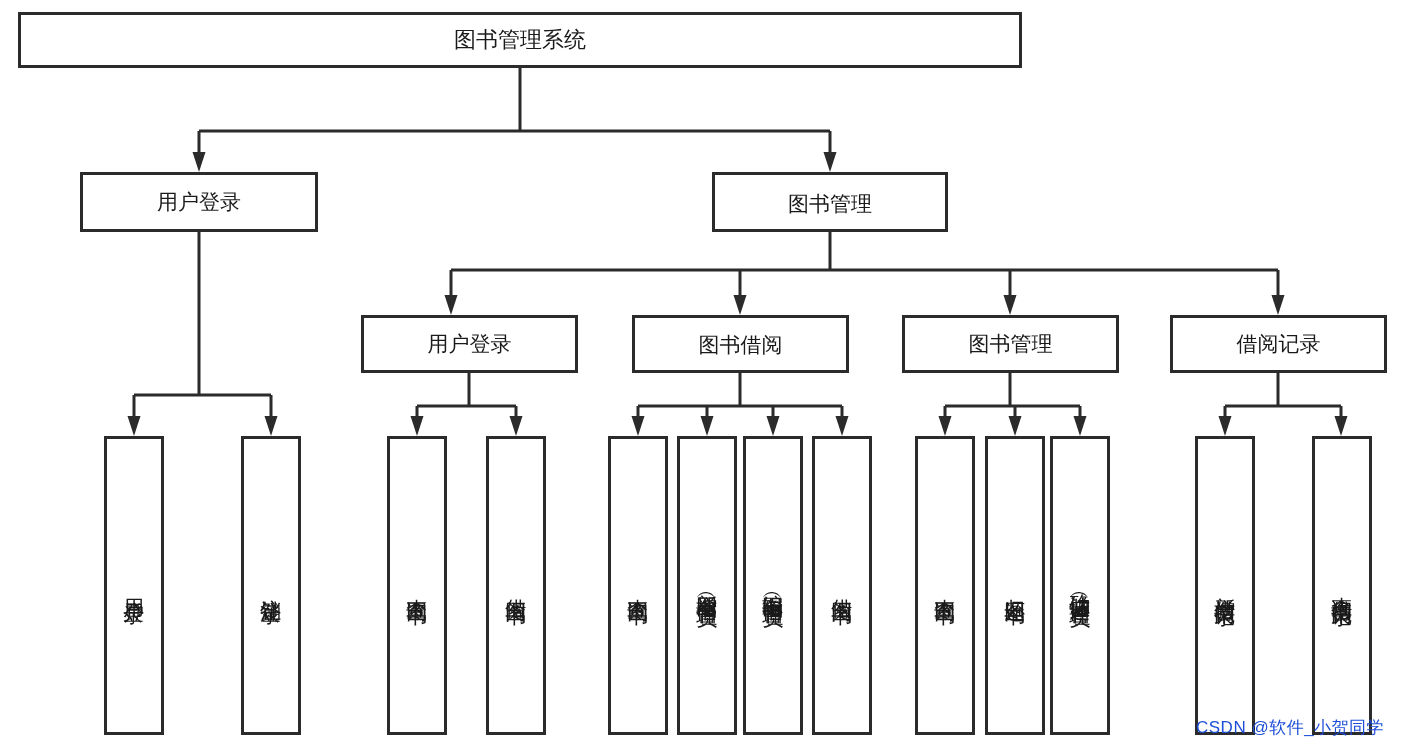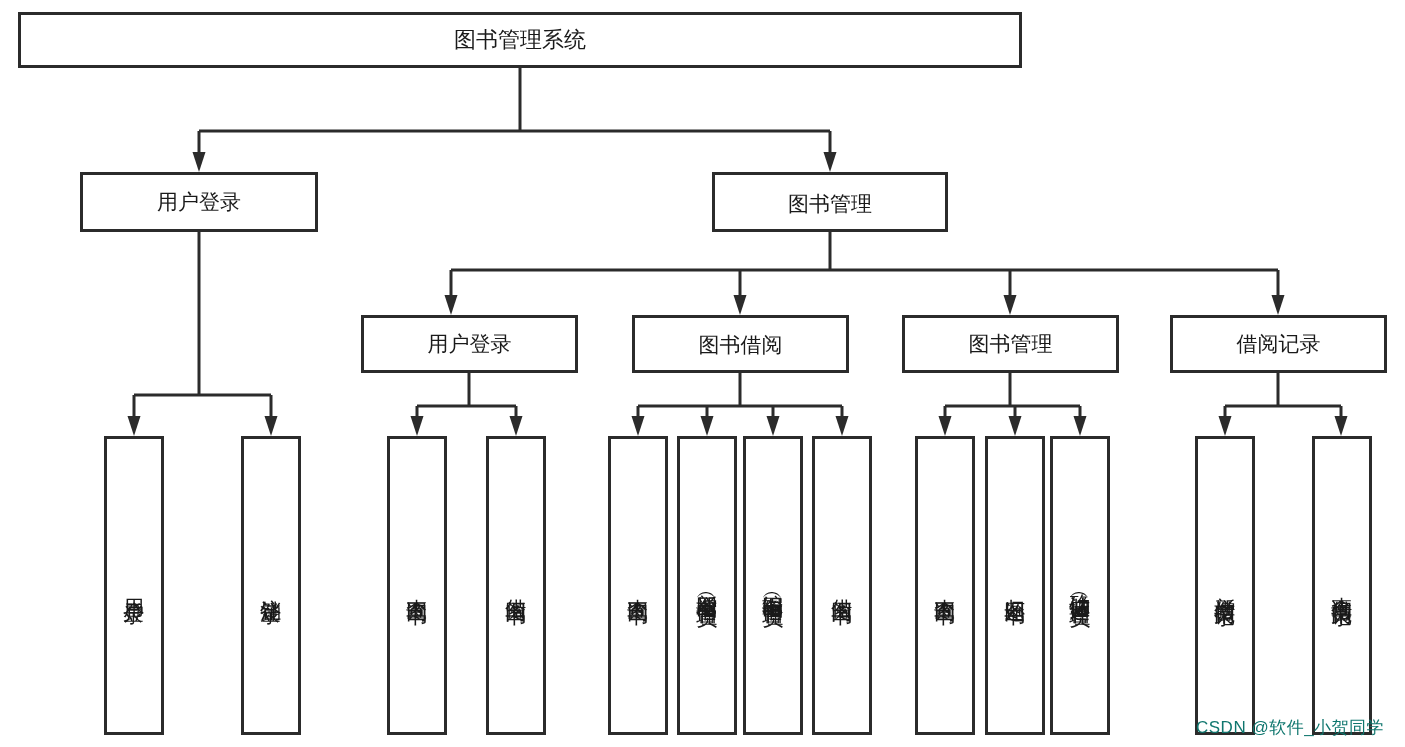--- a/index.html
+++ b/index.html
@@ -190,14 +190,14 @@
       <div class="node-label vertical" style="left: 608px; top: 436px; width: 60px; height: 299px;">查询图书</div>
       <div class="node-label vertical" style="left: 677px; top: 436px; width: 60px; height: 299px;">新增图书（管理员）</div>
       <div class="node-label vertical" style="left: 743px; top: 436px; width: 60px; height: 299px;">编辑图书（管理员）</div>
       <div class="node-label vertical" style="left: 812px; top: 436px; width: 60px; height: 299px;">借阅图书</div>
       <div class="node-label vertical" style="left: 915px; top: 436px; width: 60px; height: 299px;">查询图书</div>
       <div class="node-label vertical" style="left: 985px; top: 436px; width: 60px; height: 299px;">归还图书</div>
       <div class="node-label vertical" style="left: 1050px; top: 436px; width: 60px; height: 299px;">确认归还（管理员）</div>
       <div class="node-label vertical" style="left: 1195px; top: 436px; width: 60px; height: 299px;">新增借阅记录</div>
       <div class="node-label vertical" style="left: 1312px; top: 436px; width: 60px; height: 299px;">查询借阅记录</div>
     </div>
-  <div class="watermark" style="left: 1196px; top: 716px; color: #0f766e;">CSDN @软件_小贺同学</div>
+  <div class="watermark" style="left: 1196px; top: 716px; color: #1d4ed8;">CSDN @软件_小贺同学</div>
 </div>
 
 </body></html>

